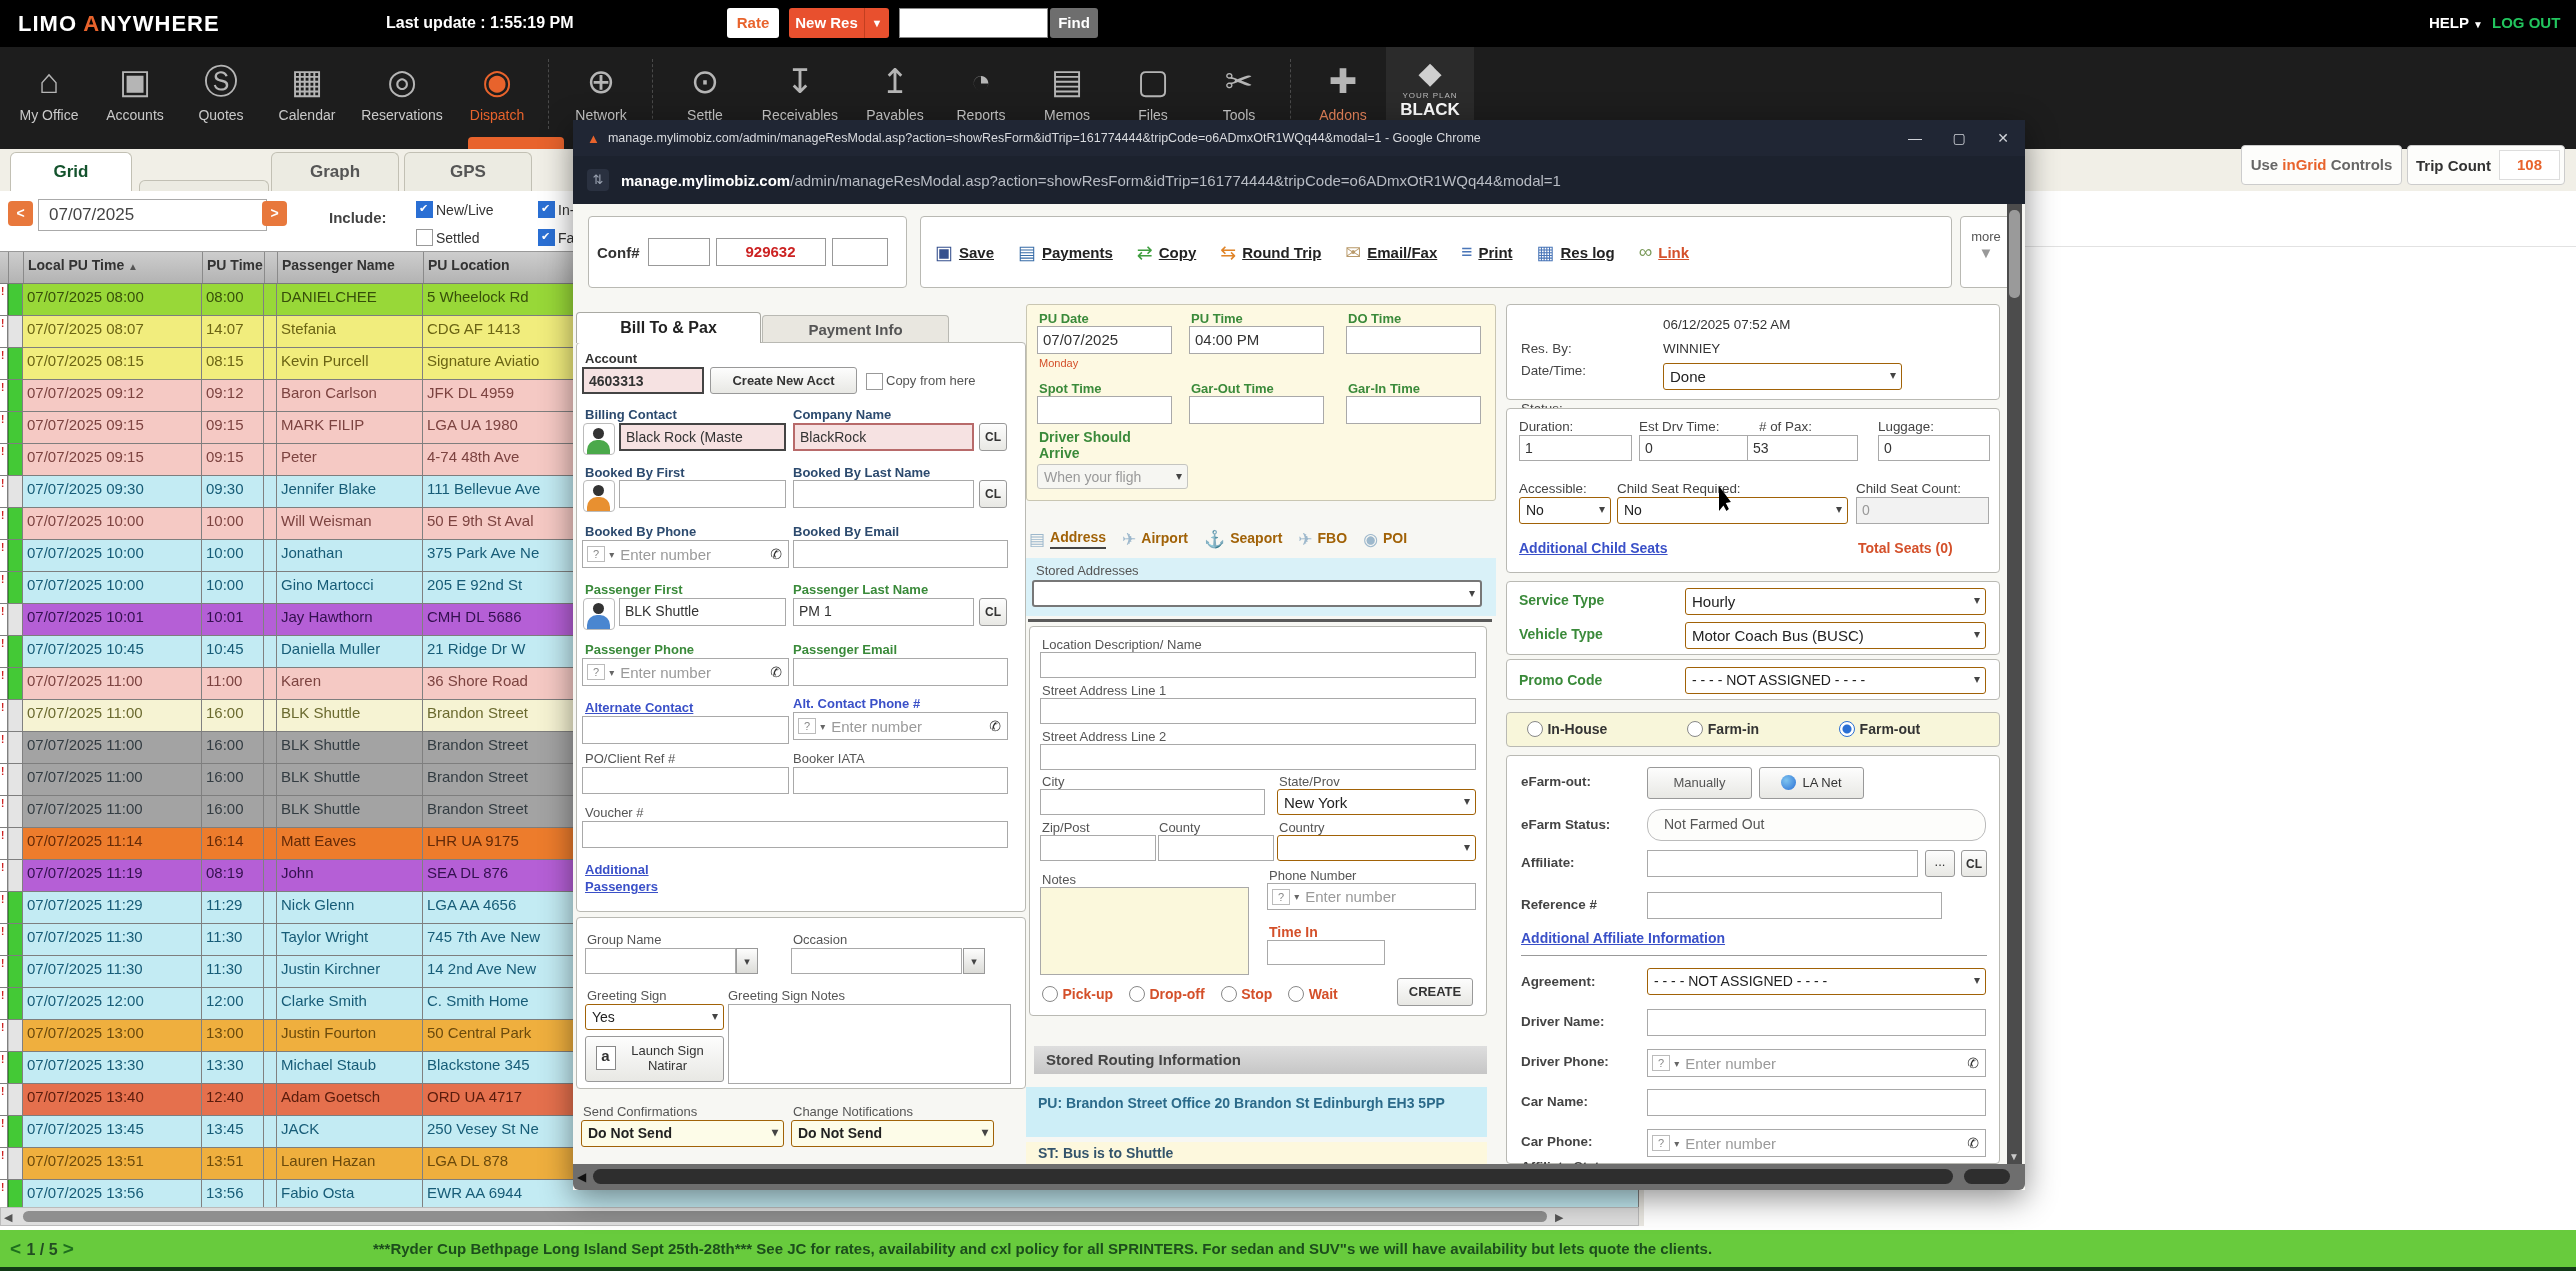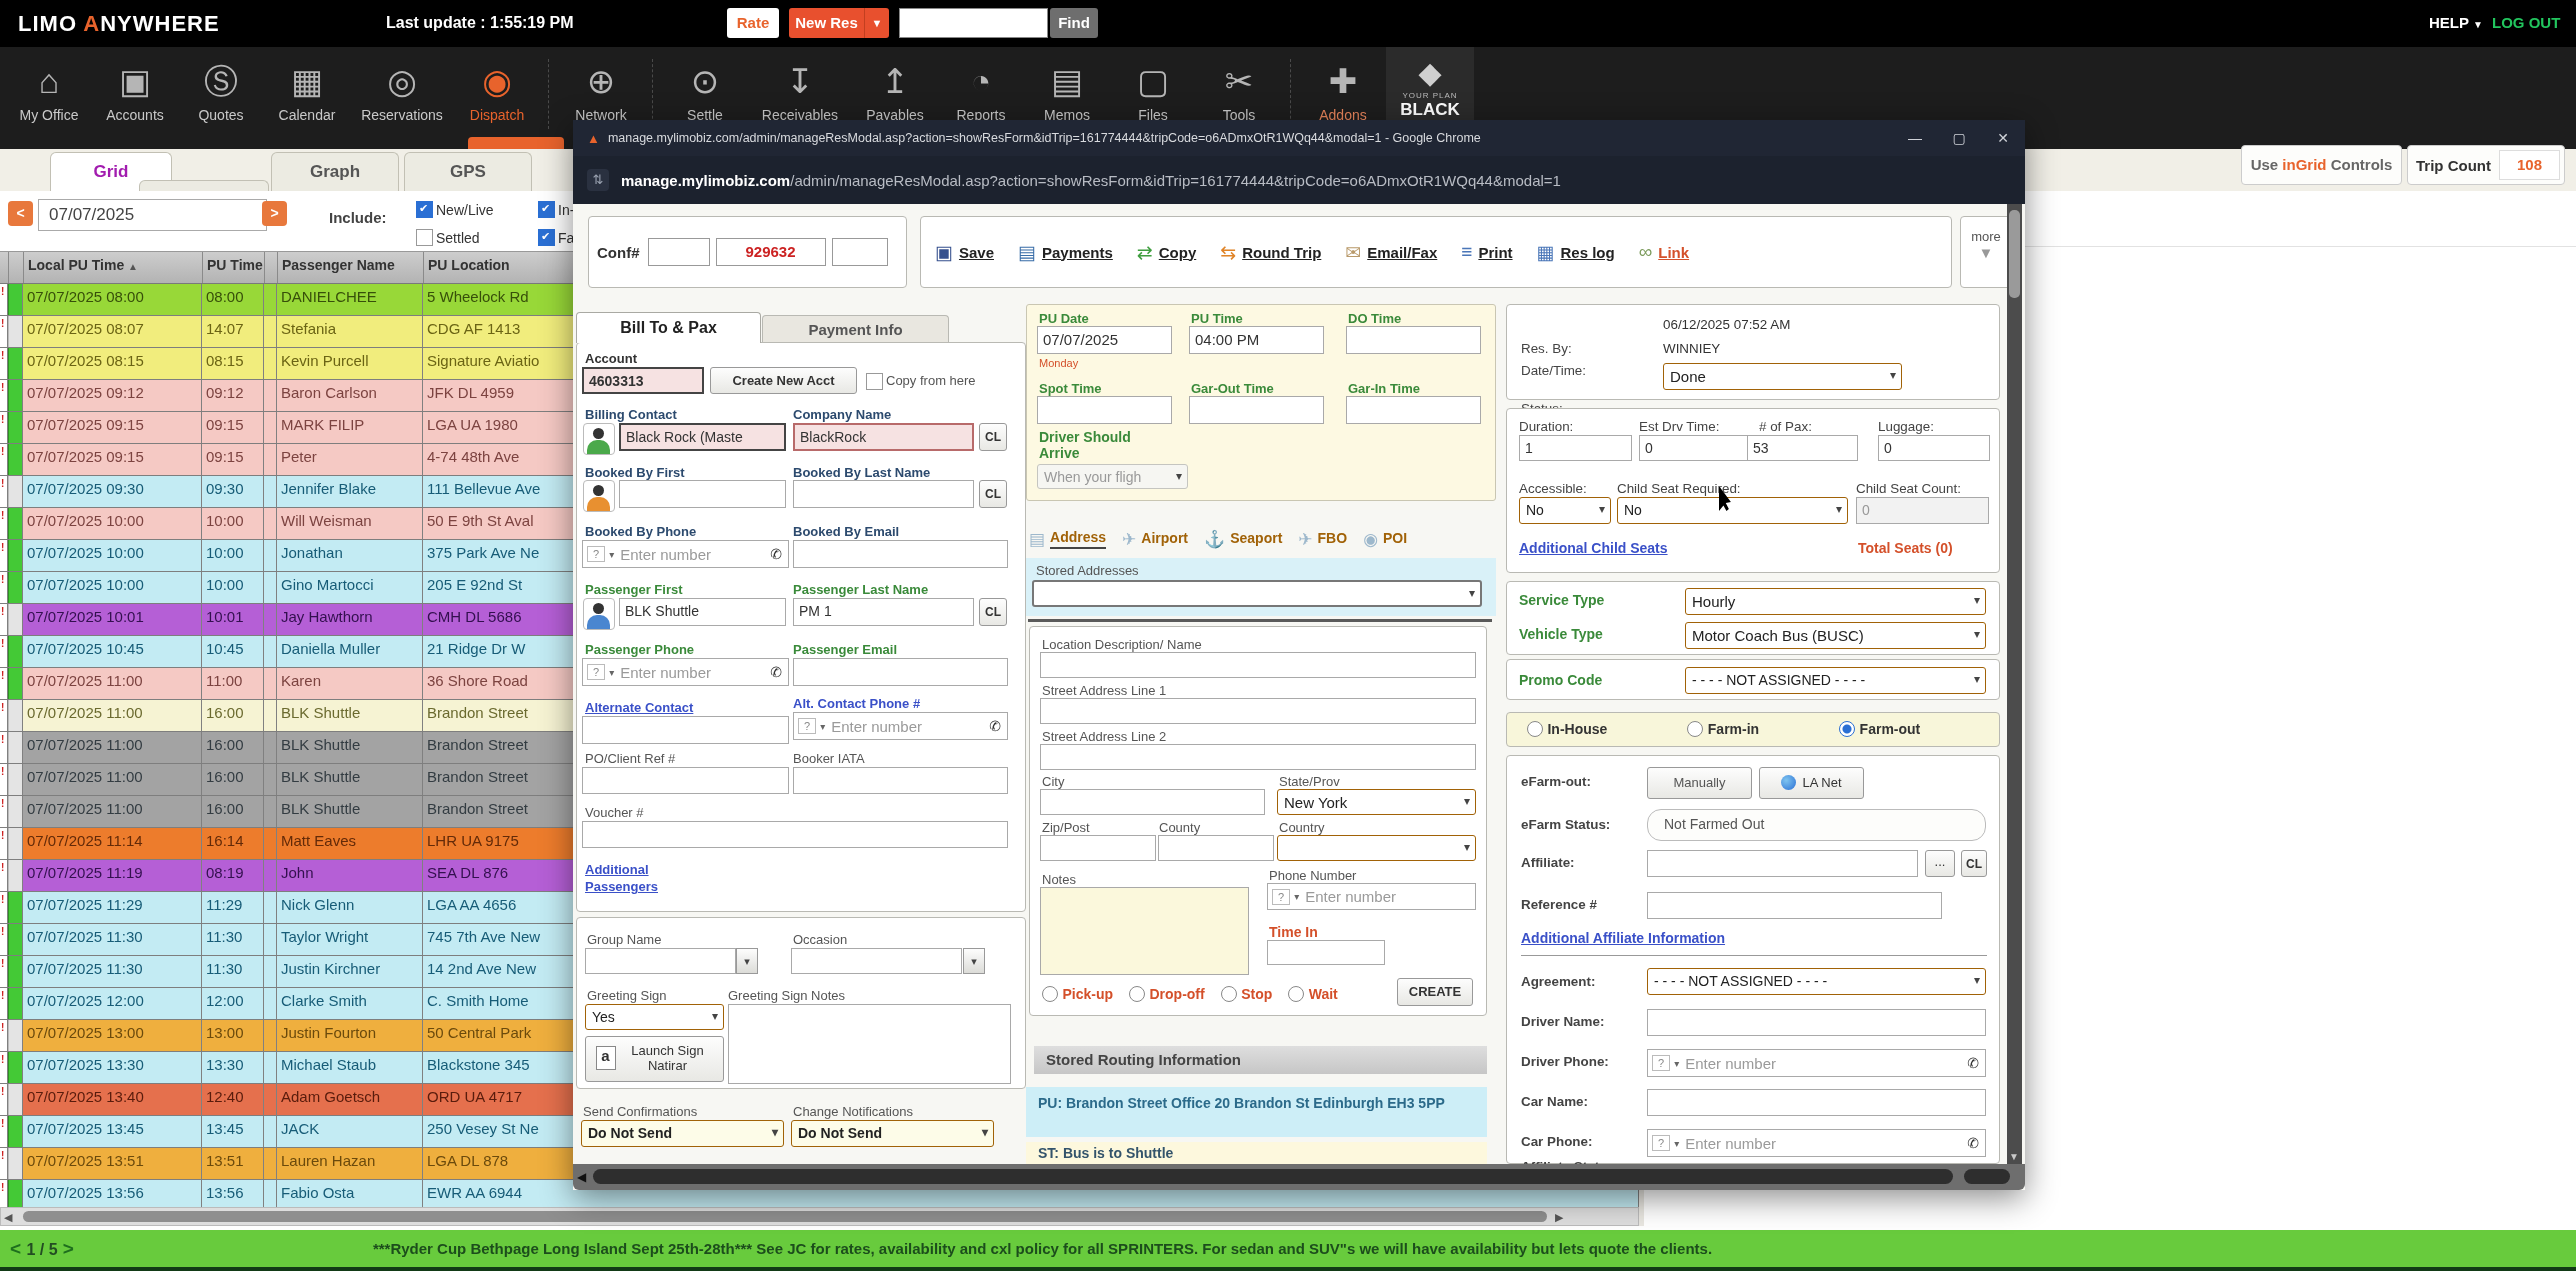--- a/index.html
+++ b/index.html
@@ -34,21 +34,21 @@
   .nav-div{width:1px;height:70px;margin:12px 8px 0 8px;border-left:1px dashed #4a4a4a;}
   #plan-tile{width:88px;height:103px;background:#2b2b2b;text-align:center;color:#ddd;}
   #plan-tile .glyph{font-size:30px;line-height:36px;color:#cfcfcf;margin-top:8px;}
   #plan-tile .plan-small{font-size:8px;letter-spacing:1px;color:#bbb;}
   #plan-tile .plan-name{font-size:17px;font-weight:bold;color:#fff;}
   #dispatch-underline{left:468px;top:137px;width:96px;height:20px;background:#e8632c;border-radius:4px 4px 0 0;}
 
   
   #tabstrip{left:0;top:149px;width:2576px;height:42px;background:#f1efe7;border-bottom:1px solid #cfccc0;}
   .vtab{position:absolute;top:3px;height:38px;line-height:38px;text-align:center;font-size:17px;font-weight:bold;border:1px solid #c2c0b4;border-bottom:none;border-radius:6px 6px 0 0;background:#ecebe2;color:#555;}
-  .vtab.active{background:#fff;color:#a21caf;margin-left:40px;}
+  .vtab.active{background:#fff;color:#14532d;}
   #ingrid-btn{left:2241px;top:-4px;width:159px;height:38px;background:#fdfdfb;border:1px solid #ccc;border-radius:4px;line-height:38px;text-align:center;font-size:15px;font-weight:bold;color:#666;}
   #ingrid-btn .brand{color:#e8632c;}
   #tripcount-box{left:2407px;top:-4px;width:156px;height:38px;background:#fdfdfb;border:1px solid #ccc;border-radius:4px;display:flex;align-items:center;}
   #tripcount-box .tc-label{font-size:15px;font-weight:bold;color:#333;padding:0 8px;}
   #tripcount-box .tc-value{flex:1;height:28px;line-height:28px;margin-right:4px;background:#fff;border:1px solid #ddd;text-align:center;color:#e8632c;font-weight:bold;font-size:15px;}
 
   
   #filterrow{left:0;top:191px;width:1644px;height:60px;background:#fff;}
   .sq-btn{position:absolute;width:25px;height:25px;background:#e8783c;border-radius:4px;color:#fff;font-weight:bold;text-align:center;line-height:25px;font-size:14px;}
   #date-input{left:38px;top:8px;width:217px;height:30px;border:1px solid #aaa;background:#fff;font-size:17px;color:#444;line-height:30px;padding-left:10px;}

